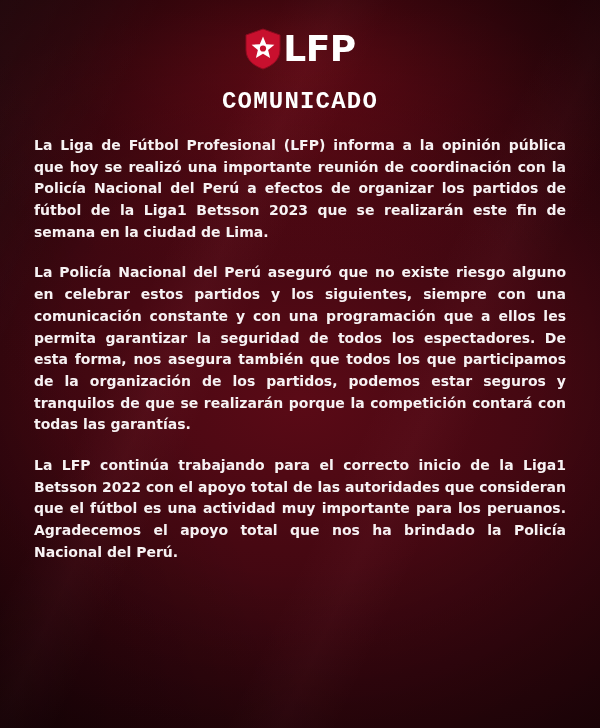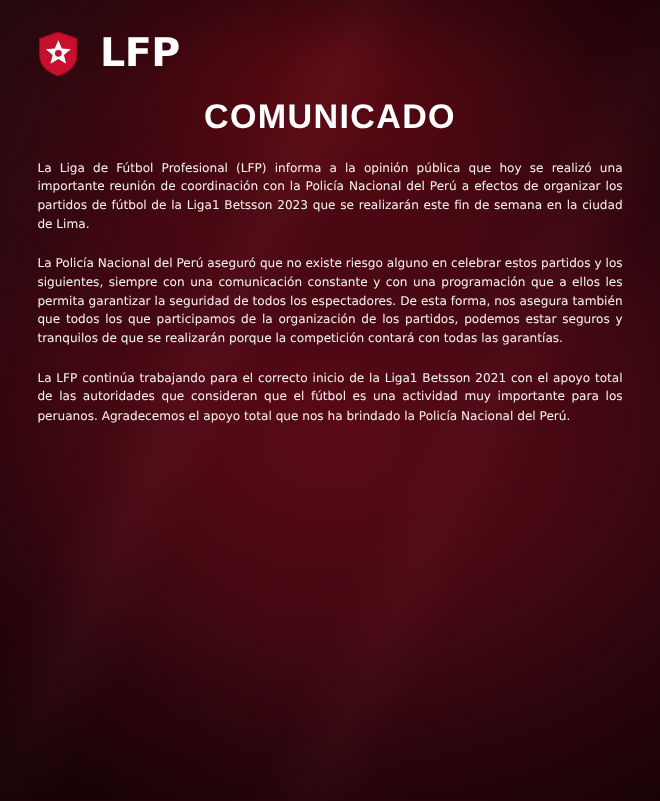--- a/index.html
+++ b/index.html
@@ -45,55 +45,55 @@
   .content {
     position: relative;
     z-index: 2;
     padding: 26px 34px 0 34px;
     box-sizing: border-box;
     height: 100%;
   }
   .logo-row {
     display: flex;
     align-items: center;
-    justify-content: flex-start;
-    gap: 19px;
+    justify-content: center;
+    gap: 1px;
     height: 46px;
   }
   .logo-mark {
     width: 38px;
     height: 42px;
     display: block;
   }
   .logo-text {
     font-size: 36px;
     font-weight: bold;
     letter-spacing: -0.5px;
     color: #ffffff;
     line-height: 1;
     font-family: "DejaVu Sans", sans-serif;
   }
   .headline {
     text-align: center;
-    font-size: 31px;
+    font-size: 24px;
     font-weight: bold;
     letter-spacing: 1.2px;
     margin-top: 16px;
     margin-bottom: 20px;
     color: #ffffff;
-    font-family: Liberation Sans, sans-serif;
+    font-family: Liberation Mono, monospace;
   }
   .body-copy p {
     margin: 0 0 19px 0;
-    font-size: 11px;
+    font-size: 14px;
     line-height: 1.55;
     text-align: justify;
     color: #f7f2f3;
     font-family: "DejaVu Sans", sans-serif;
-    font-weight: 400;
+    font-weight: 700;
   }
   .body-copy p:last-child {
     margin-bottom: 0;
   }
 </style>
 </head>
 <body>
 
 <div class="poster">
   <div class="streaks"></div>
@@ -111,17 +111,17 @@
         </svg>
       </span>
       <span class="logo-text">LFP</span>
     </div>
 
     <div class="headline">COMUNICADO</div>
 
     <div class="body-copy">
       <p>La Liga de Fútbol Profesional (LFP) informa a la opinión pública que hoy se realizó una importante reunión de coordinación con la Policía Nacional del Perú a efectos de organizar los partidos de fútbol de la Liga1 Betsson 2023 que se realizarán este fin de semana en la ciudad de Lima.</p>
       <p>La Policía Nacional del Perú aseguró que no existe riesgo alguno en celebrar estos partidos y los siguientes, siempre con una comunicación constante y con una programación que a ellos les permita garantizar la seguridad de todos los espectadores. De esta forma, nos asegura también que todos los que participamos de la organización de los partidos, podemos estar seguros y tranquilos de que se realizarán porque la competición contará con todas las garantías.</p>
-      <p>La LFP continúa trabajando para el correcto inicio de la Liga1 Betsson 2021 con el apoyo total de las autoridades que consideran que el fútbol es una actividad muy importante para los peruanos. Agradecemos el apoyo total que nos ha brindado la Policía Nacional del Perú.</p>
+      <p>La LFP continúa trabajando para el correcto inicio de la Liga1 Betsson 2022 con el apoyo total de las autoridades que consideran que el fútbol es una actividad muy importante para los peruanos. Agradecemos el apoyo total que nos ha brindado la Policía Nacional del Perú.</p>
     </div>
 
   </div>
 </div>
 
 </body></html>

